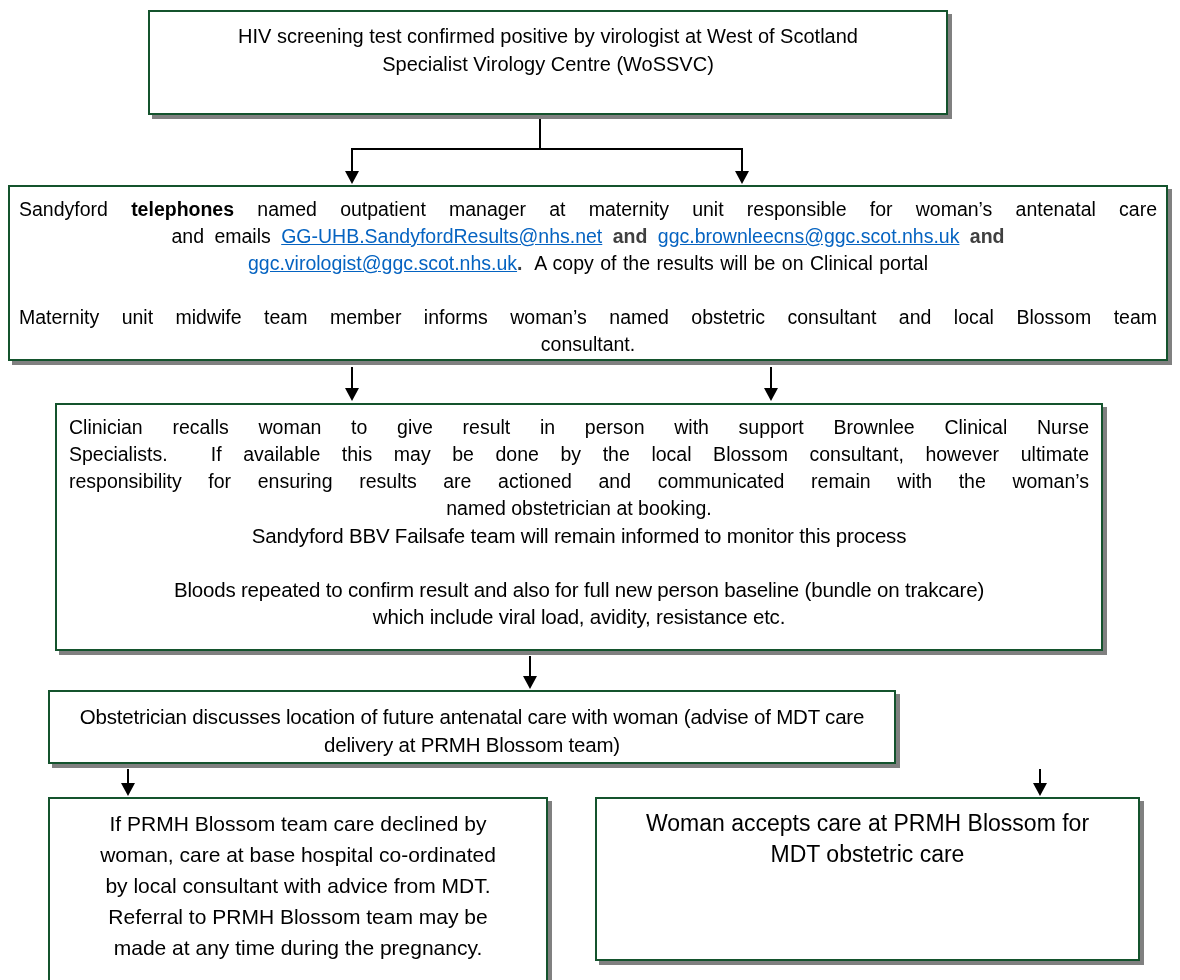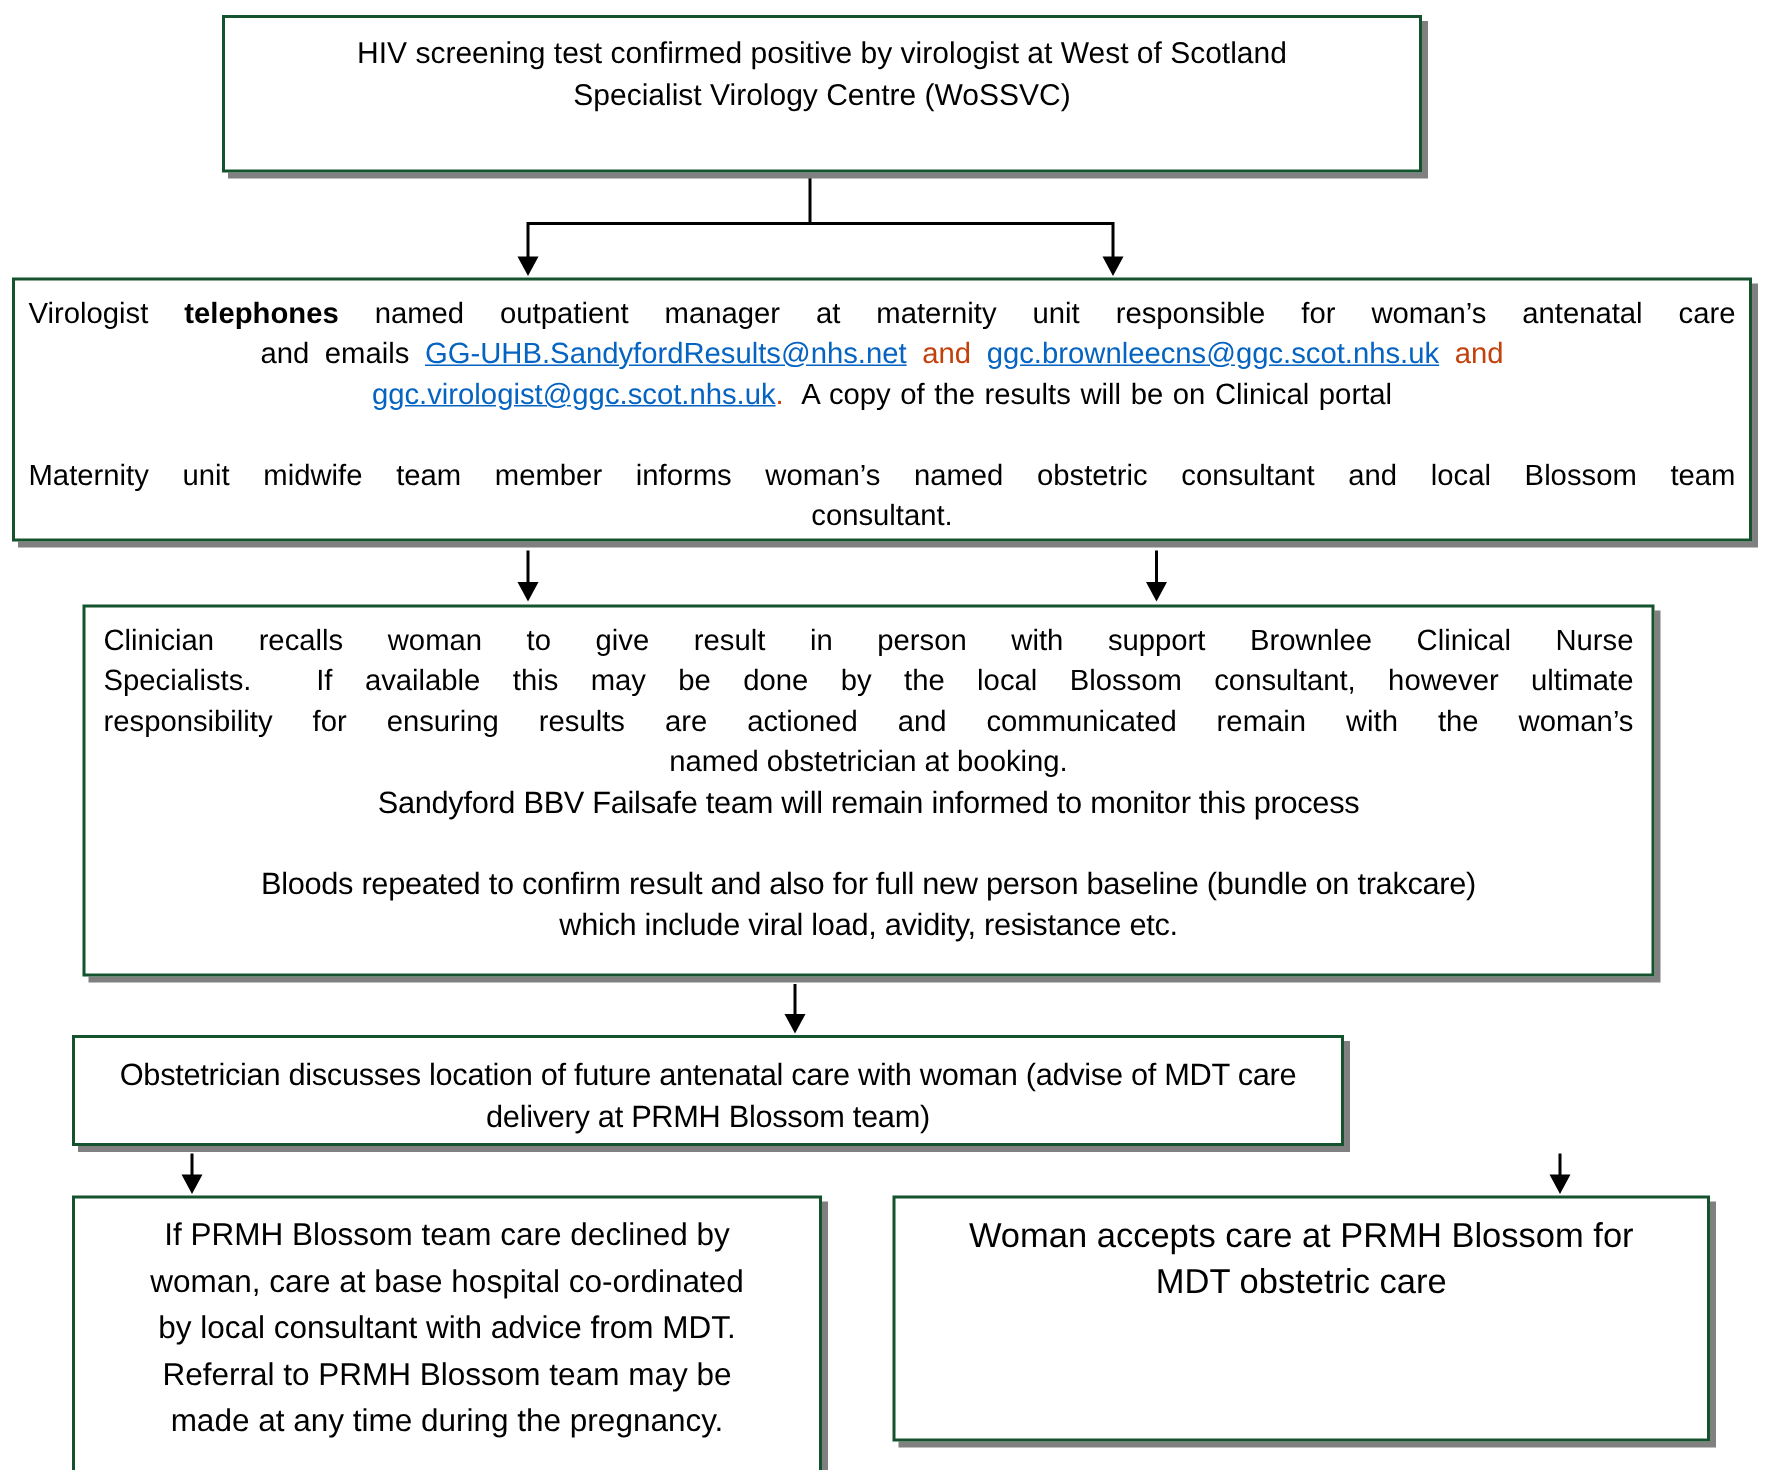--- a/index.html
+++ b/index.html
@@ -42,21 +42,21 @@
   .l3 { word-spacing: 1px; }
   .blank { height: 27px; }
   .big { font-size: 20.5px; letter-spacing: -0.2px; }
   b { font-weight: bold; }
   .email {
     color: #0563C1;
     text-decoration: underline;
     text-decoration-color: #0563C1;
     cursor: pointer;
   }
-  .navy { color: #c2410c; }
+  .navy { color: #404040; font-weight: bold; }
 </style>
 </head>
 <body>
 
 <div class="canvas">
 
   <svg class="connectors" viewBox="0 0 1180 980" xmlns="http://www.w3.org/2000/svg">
     <g stroke="#000000" stroke-width="2" fill="#000000">
       <line x1="540" y1="116" x2="540" y2="149"></line>
       <line x1="352" y1="149" x2="742" y2="149"></line>
@@ -86,21 +86,21 @@
       <polygon points="1033,783 1047,783 1040,796" stroke="none"></polygon>
     </g>
   </svg>
 
   <div class="box box1">
     <div class="ln">HIV screening test confirmed positive by virologist at West of Scotland</div>
     <div class="ln">Specialist Virology Centre (WoSSVC)</div>
   </div>
 
   <div class="box box2">
-    <div class="just"><span>Virologist </span><b>telephones</b><span> named outpatient manager at maternity unit responsible for woman’s antenatal care</span></div>
+    <div class="just"><span>Sandyford </span><b>telephones</b><span> named outpatient manager at maternity unit responsible for woman’s antenatal care</span></div>
     <div class="ln l2"><span>and emails </span><a class="email">GG-UHB.SandyfordResults@nhs.net</a><span class="navy"> and </span><a class="email">ggc.brownleecns@ggc.scot.nhs.uk</a><span class="navy"> and</span></div>
     <div class="ln l3"><a class="email">ggc.virologist@ggc.scot.nhs.uk</a><span class="navy">.</span><span>&nbsp; A copy of the results will be on Clinical portal</span></div>
     <div class="ln blank"></div>
     <div class="just">Maternity unit midwife team member informs woman’s named obstetric consultant and local Blossom team</div>
     <div class="ln">consultant.</div>
   </div>
 
   <div class="box box3">
     <div class="just">Clinician recalls woman to give result in person with support Brownlee Clinical Nurse</div>
     <div class="just">Specialists.&nbsp; If available this may be done by the local Blossom consultant, however ultimate</div>

